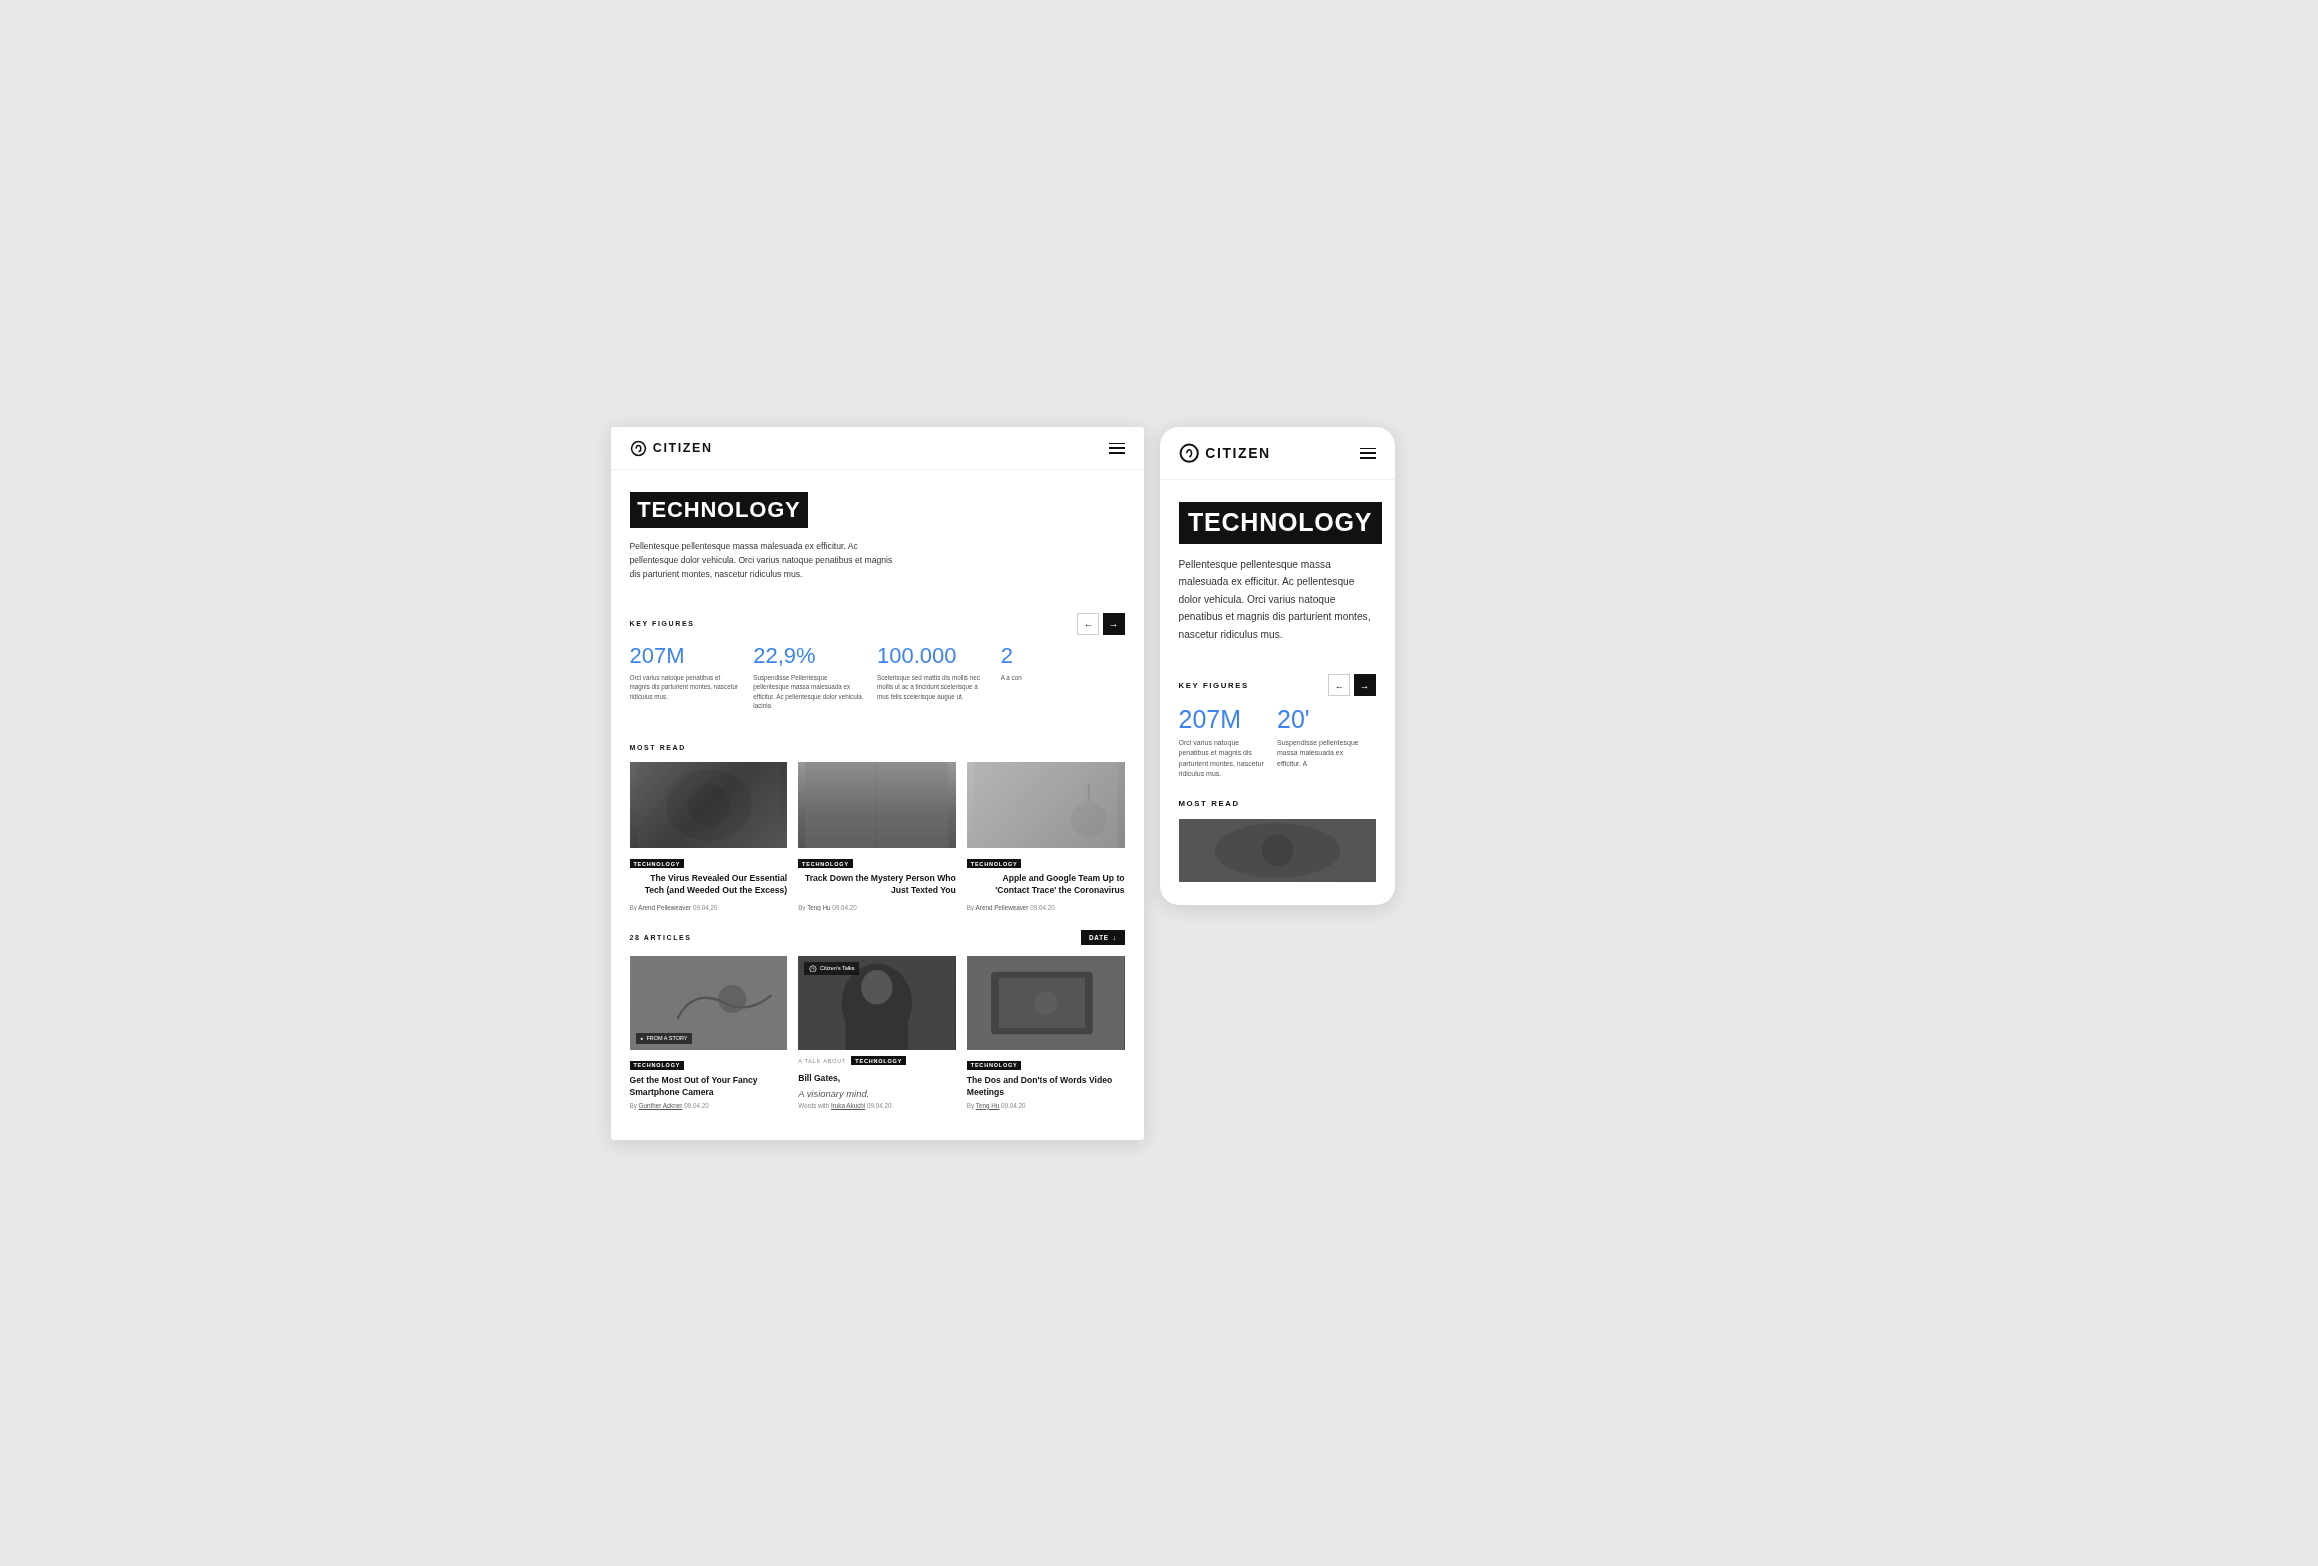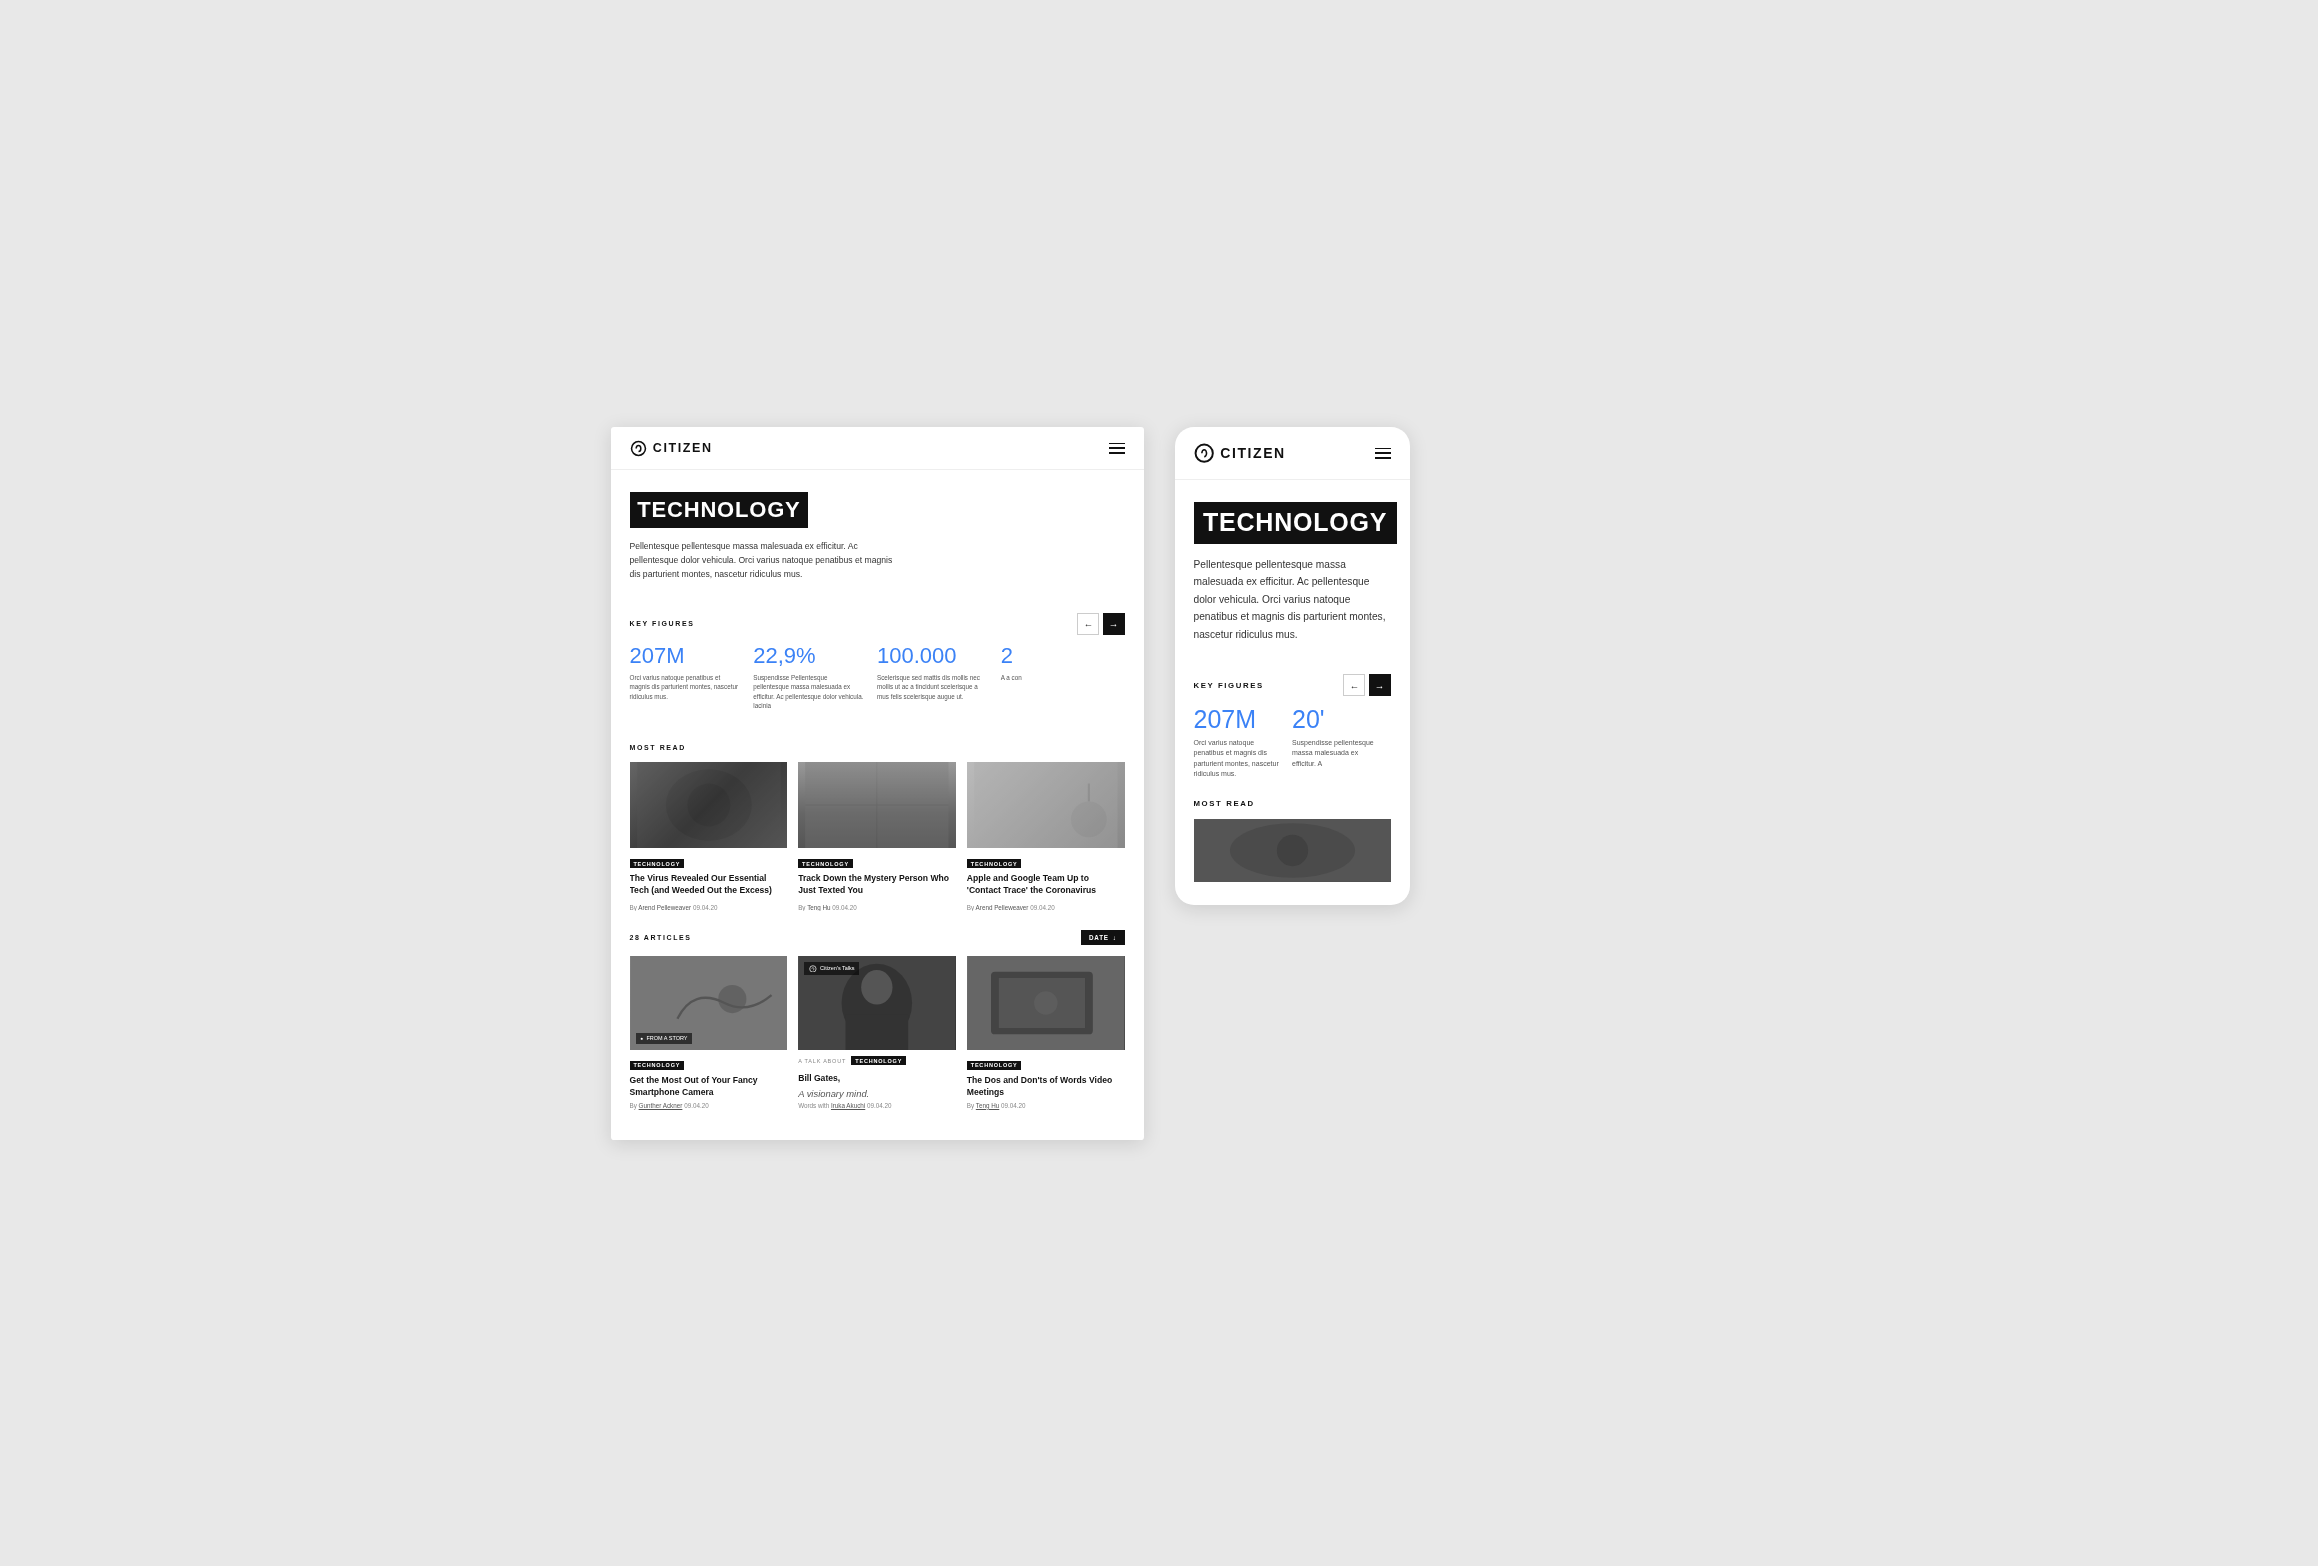--- a/index.html
+++ b/index.html
@@ -7,21 +7,21 @@
       background: #e8e8e8;
       font-family: 'Arial', sans-serif;
       min-height: 1567px;
       display: flex;
       align-items: center;
       justify-content: center;
       padding: 47px 31px;
     }
     .screens-container {
       display: flex;
-      gap: 31px;
+      gap: 16px;
       align-items: flex-start;
       max-width: 1097px;
       width: 100%;
     }
 
     
     .desktop-screen {
       background: #fff;
       border-radius: 3.1px;
       box-shadow: 0 3.1px 19px rgba(0,0,0,0.12);
@@ -228,20 +228,21 @@
       padding: 1.6px 3.9px;
       text-transform: uppercase;
       margin-bottom: 3.9px;
     }
     .card-title {
       font-size: 8.6px;
       font-weight: 700;
       line-height: 1.4;
       color: #111;
       margin-bottom: 8px;
+      text-align: right;
     }
     .card-meta {
       font-size: 6.3px;
       color: #888;
     }
     .card-meta a {
       color: #555;
       text-decoration: underline;
     }
 

